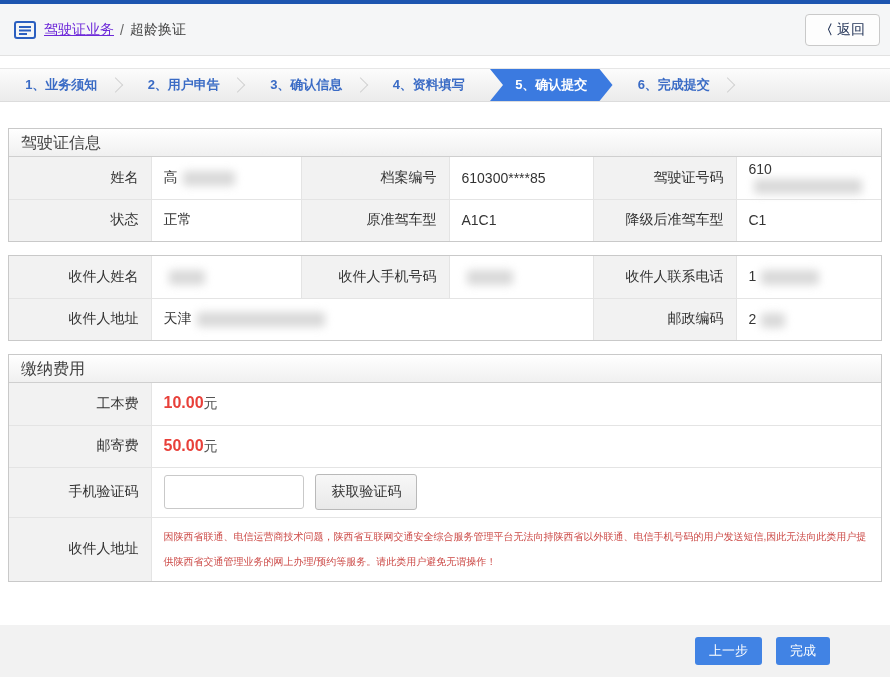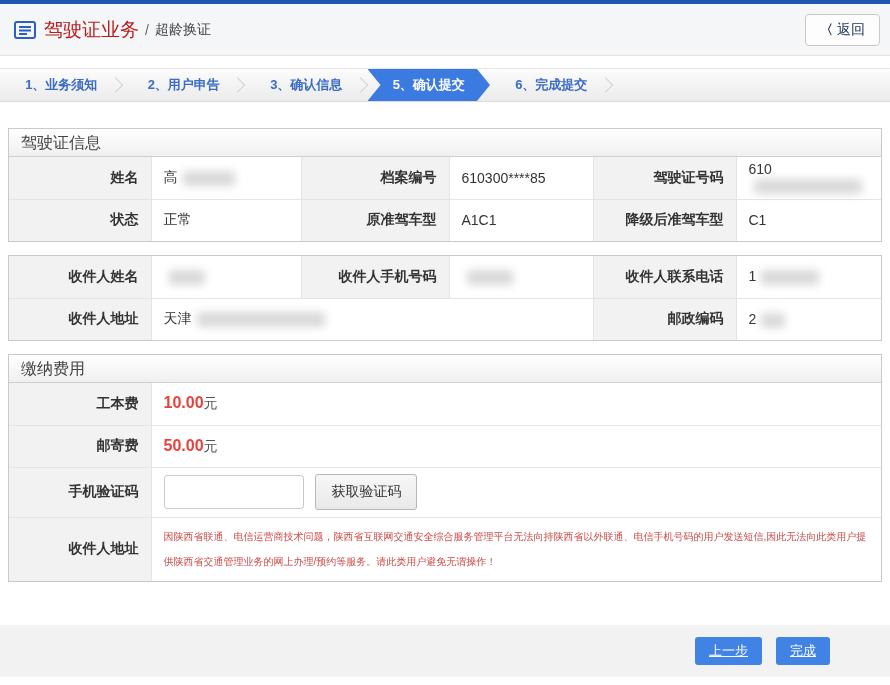--- a/index.html
+++ b/index.html
@@ -6,21 +6,21 @@
   html,body { width: 890px; background:#fff; font-family:"Liberation Sans","DejaVu Sans",sans-serif; color:#333; }
   body { position:relative; height:685px; overflow:hidden; font-size:14px; }
 
   
   .top-strip { height:4px; background:#1d55b0; }
 
   
   .page-header { height:52px; background:#f5f6f7; border-bottom:1px solid #e2e2e2;
                  display:flex; align-items:center; padding:0 10px 0 14px; }
   .hdr-icon { width:22px; height:18px; margin-right:8px; flex:0 0 auto; }
-  .hdr-title { color:#b91c1c; font-size:19px; }
+  .hdr-title { color:#6d28d9; font-size:14px;text-decoration:underline; }
   .hdr-sep { color:#666; margin:0 6px; font-size:14px; }
   .hdr-sub { color:#444; font-size:14px; }
   .spacer { flex:1; }
   .back-btn { background:#fdfdfd; border:1px solid #c9c9c9; border-radius:4px;
               padding:6px 14px; font-size:14px; color:#1c2d52; cursor:pointer; display:flex; align-items:center; gap:4px;}
   .back-btn .chev-glyph { font-size:13px; font-weight:bold; }
 
   
   .steps { margin-top:12px; height:34px; background:linear-gradient(#fcfcfc,#ebebeb);
            border-top:1px solid #e6e6e6; border-bottom:1px solid #dcdcdc;
@@ -36,21 +36,21 @@
   
   .section { margin:0 8px; border:1px solid #c9c9c9; background:#fff; }
   .section.first { margin-top:26px; }
   .section + .section { margin-top:13px; }
   .section-title { height:28px; line-height:27px; padding-left:12px; color:#444;
                    background:linear-gradient(#ffffff,#f0f0f0); border-bottom:1px solid #cfcfcf; font-size:16px; }
   table { border-collapse:collapse; width:100%; table-layout:fixed; }
   td { border:1px solid #e4e4e4; height:42px; font-size:14px; vertical-align:middle; }
   tr td:first-child { border-left:none; } tr td:last-child { border-right:none; }
   tr:first-child td { border-top:none; } tr:last-child td { border-bottom:none; }
-  td.lbl { background:#f2f2f2; text-align:right; padding-right:12px; color:#333;font-weight:bold; }
+  td.lbl { background:#f2f2f2; text-align:right; padding-right:12px; color:#333; }
   td.val { background:#fff; text-align:left; padding-left:12px; color:#333; }
   .blob { display:inline-block; height:15px; background:#d9d9d9; filter:blur(4px);
           border-radius:3px; vertical-align:middle; margin-left:5px; }
 
   .price { color:#e8403a; font-weight:bold; font-size:16px; }
   .unit { color:#555; font-size:14px; }
 
   .code-row td { height:50px; }
   .code-input { width:140px; height:34px; border:1px solid #c9c9c9; border-radius:3px;
                 padding:0 8px; font-size:14px; vertical-align:middle; outline:none; }
@@ -58,21 +58,21 @@
               background:linear-gradient(#f7f7f7,#e9e9e9); border:1px solid #b9b9b9;
               border-radius:3px; cursor:pointer; vertical-align:middle; }
 
   .notice-row td { height:64px; }
   .notice-text { color:#cc4946; font-size:10px; line-height:25px; padding:6px 10px 6px 0; display:block; }
 
   
   .footer-bar { position:absolute; left:0; right:0; top:625px; height:52px; background:#f2f2f2;
                 display:flex; align-items:center; justify-content:flex-end; padding-right:60px; gap:14px; }
   .btn-blue { background:#4183e4; color:#fff; border:none; border-radius:3px;
-              height:28px; padding:0 14px; font-size:13px; cursor:pointer;text-decoration:underline; }
+              height:28px; padding:0 14px; font-size:13px; cursor:pointer; }
 </style>
 </head>
 <body>
 
 <div class="top-strip"></div>
 
 <div class="page-header">
   <svg class="hdr-icon" viewBox="0 0 22 18">
     <rect x="1" y="1" width="20" height="16" rx="2" fill="none" stroke="#2b5fc0" stroke-width="2"></rect>
     <line x1="5" y1="6" x2="17" y2="6" stroke="#2b5fc0" stroke-width="2"></line>
@@ -94,20 +94,23 @@
     <span>1、业务须知</span>
     <span class="sep"></span>
   </div>
   <div class="step">
     <span>2、用户申告</span>
     <span class="sep"></span>
   </div>
   <div class="step">
     <span>3、确认信息</span>
     <span class="sep"></span>
+  </div>
+  <div class="step">
+    <span>4、资料填写</span>
   </div>
   <div class="step active">
     <span>5、确认提交</span>
   </div>
   <div class="step">
     <span>6、完成提交</span>
     <span class="sep"></span>
   </div>
 </div>
 

